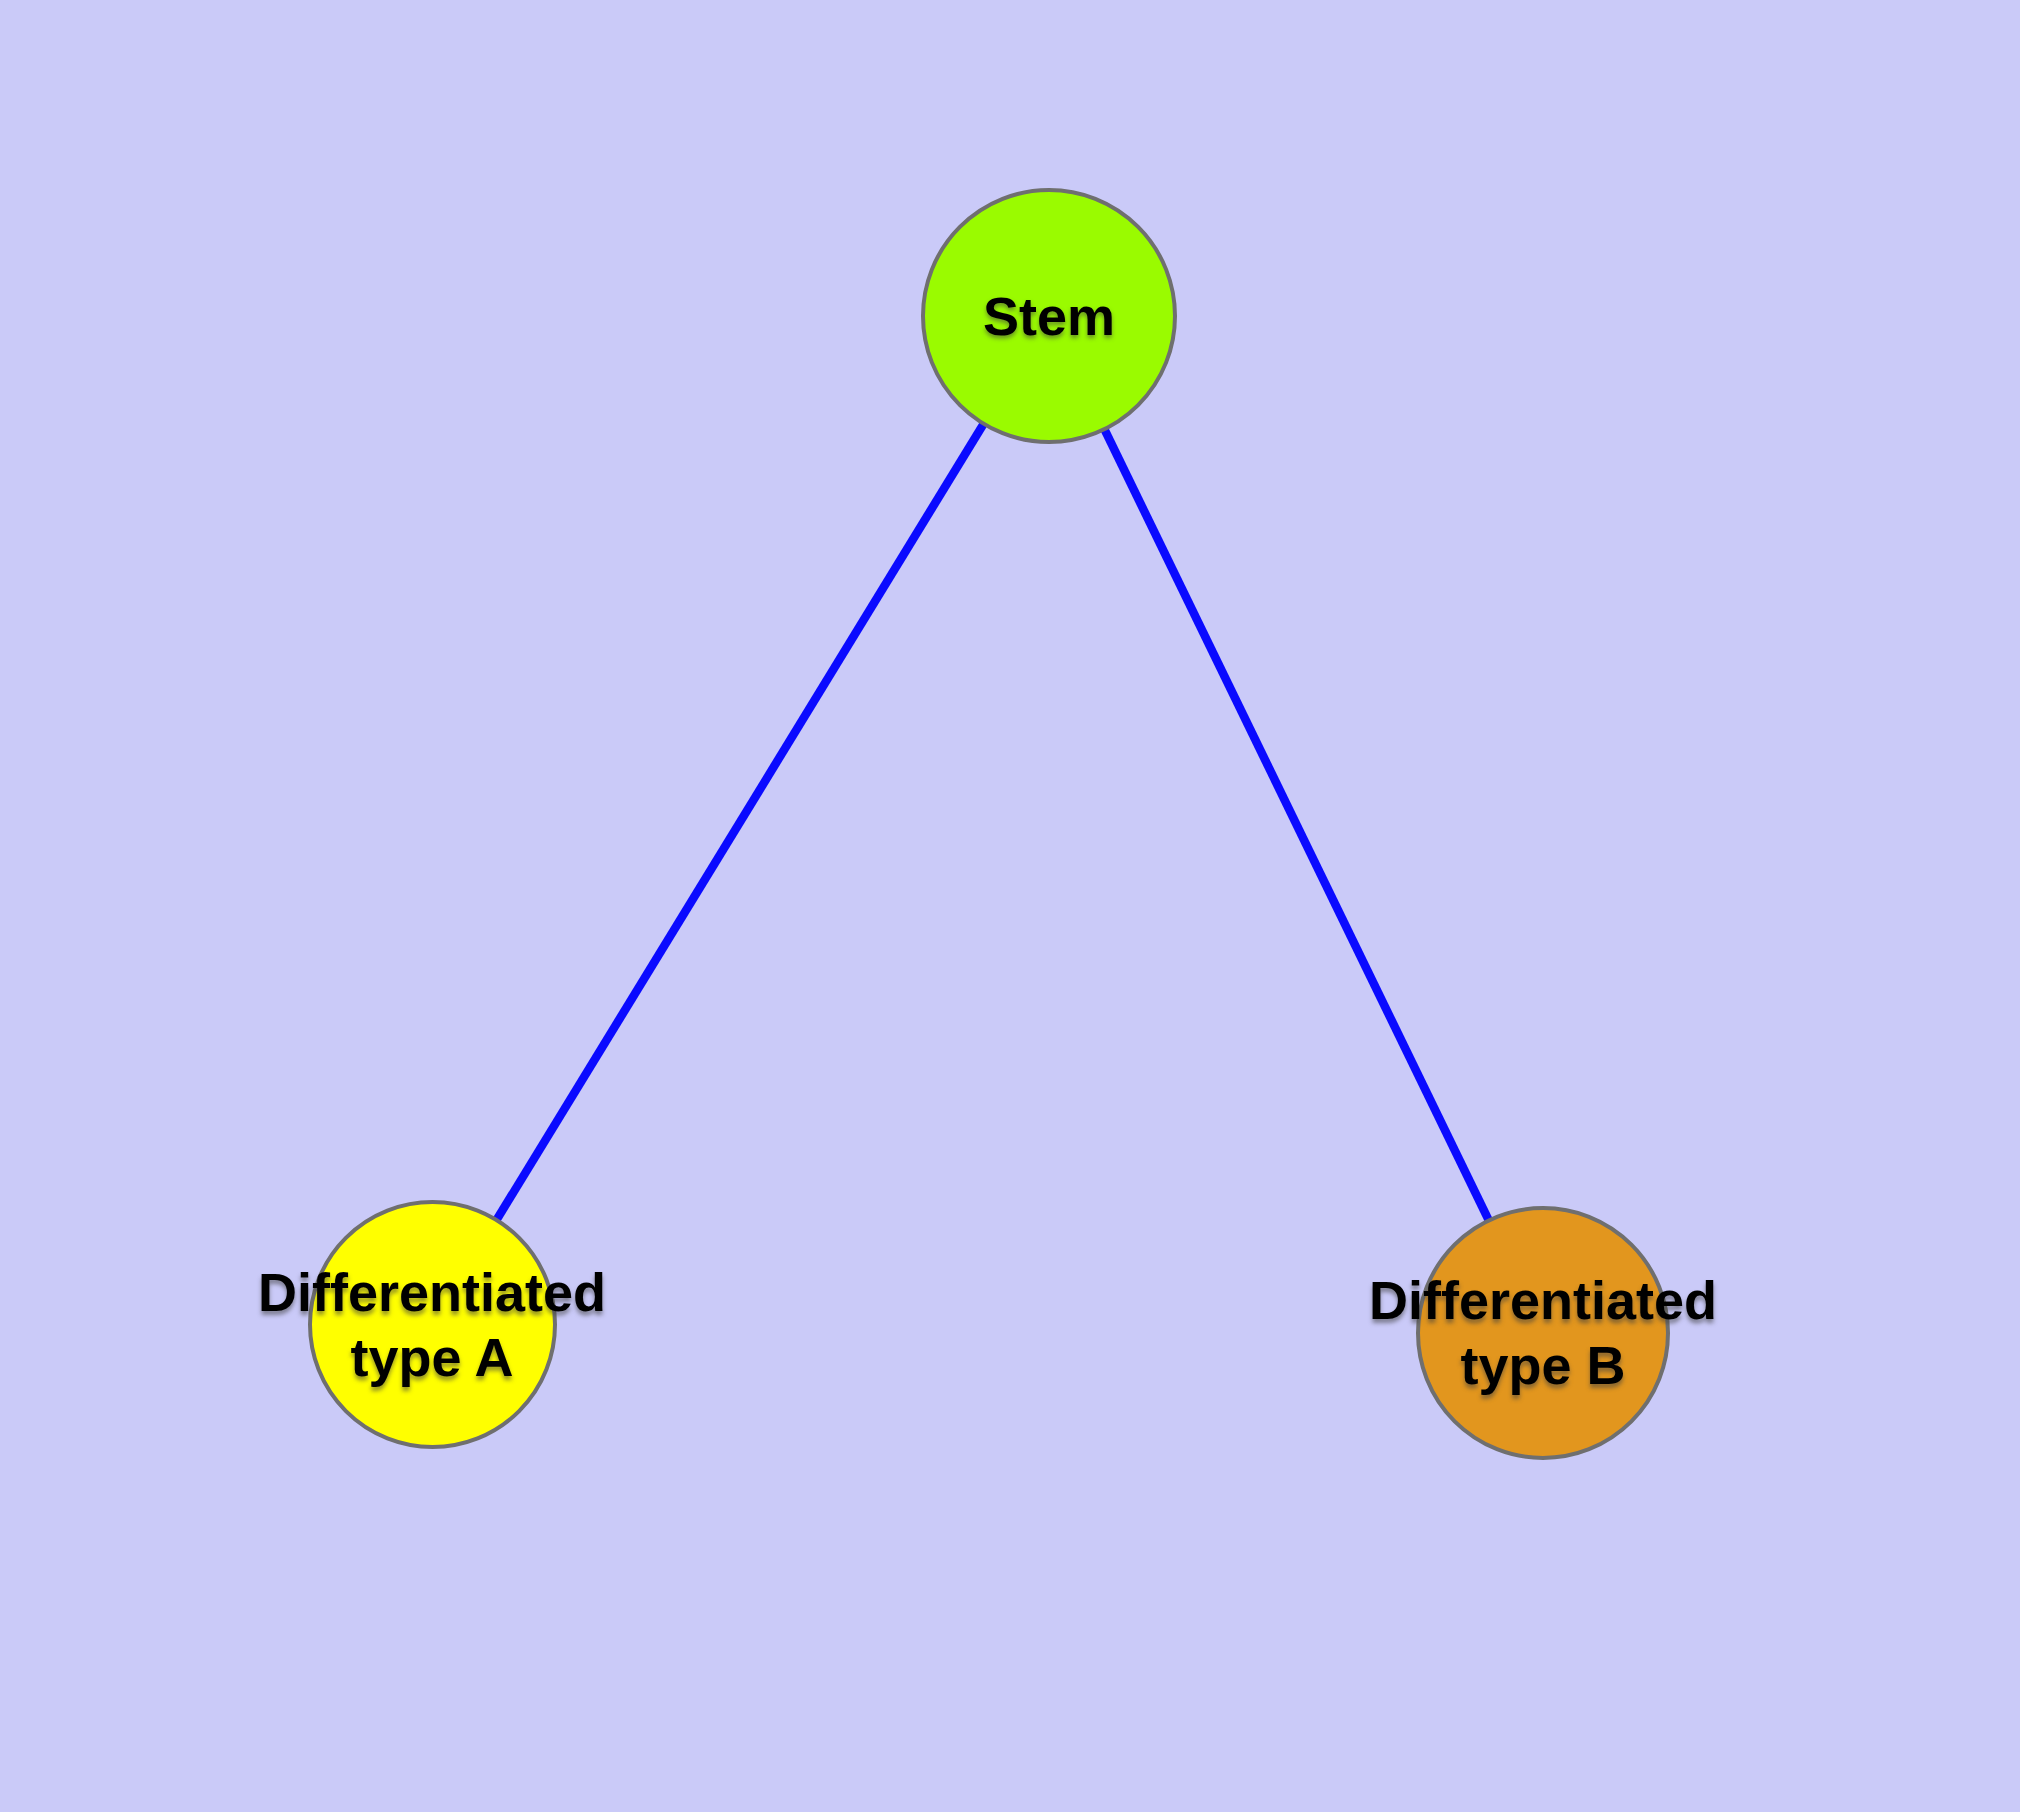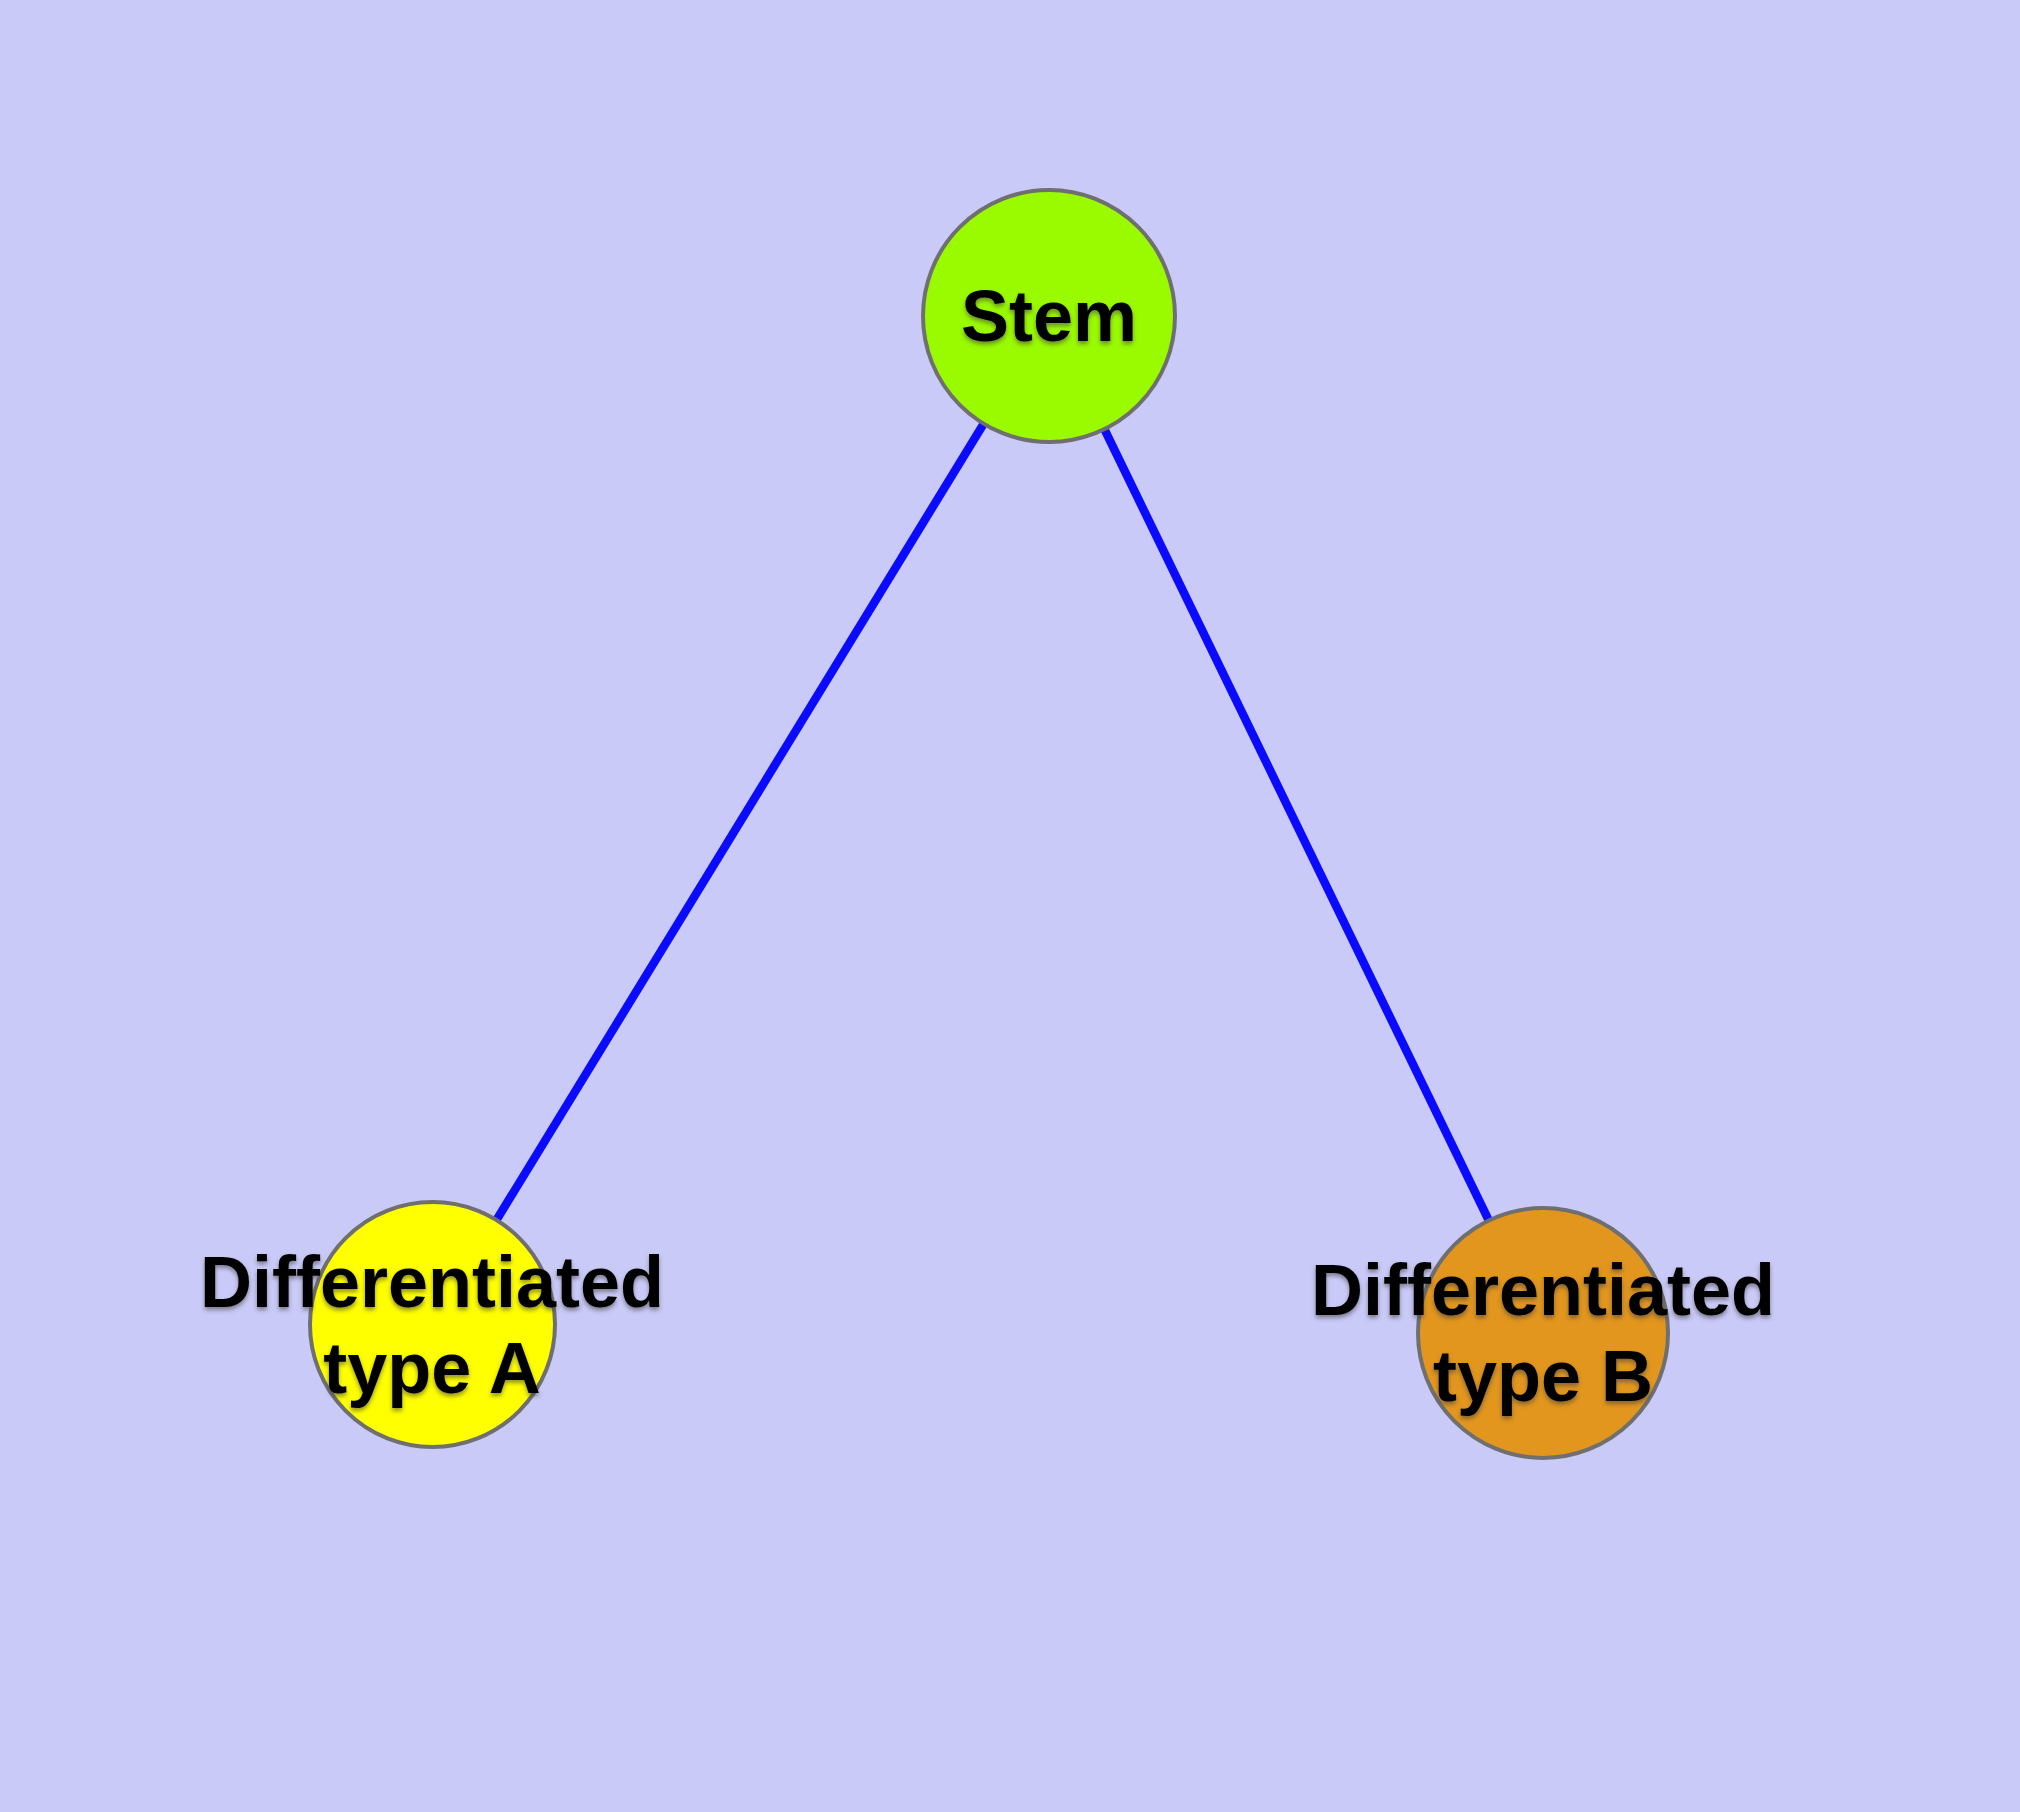--- a/index.html
+++ b/index.html
@@ -26,21 +26,21 @@
     border-radius: 50%;
     border: 4.2px solid #6f6f6f;
     box-sizing: border-box;
     z-index: 2;
   }
   .node-label {
     position: absolute;
     transform: translate(-50%, -50%);
     z-index: 3;
     font-weight: bold;
-    font-size: 72px;
+    font-size: 54px;
     line-height: 1.2;
     color: #000000;
     text-align: center;
     white-space: pre-line;
     width: max-content;
     text-shadow: 0px 3.4px 4.2px rgba(64, 64, 64, 0.55);
   }
 </style>
 </head>
 <body>

